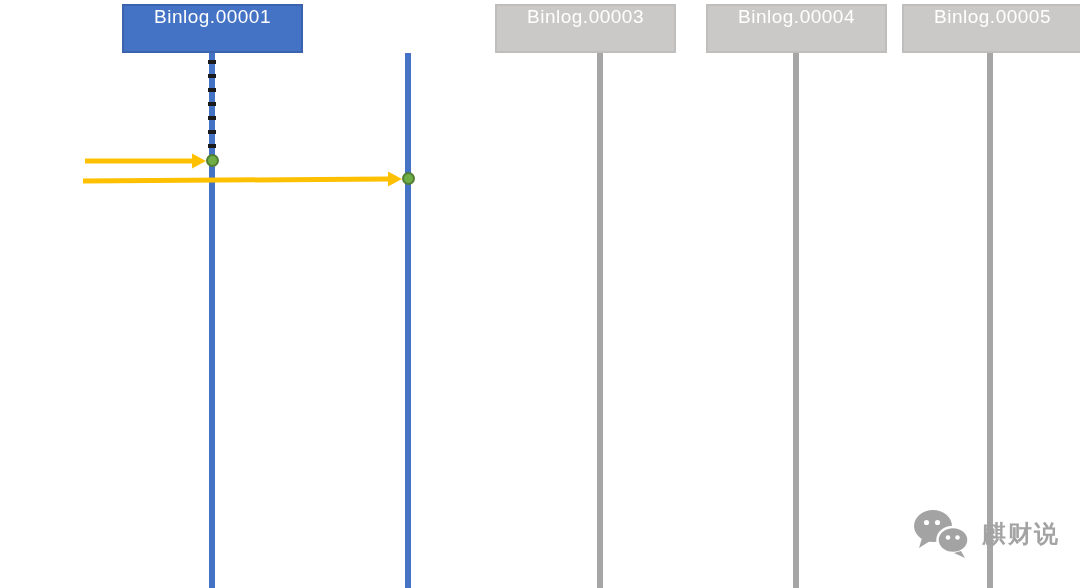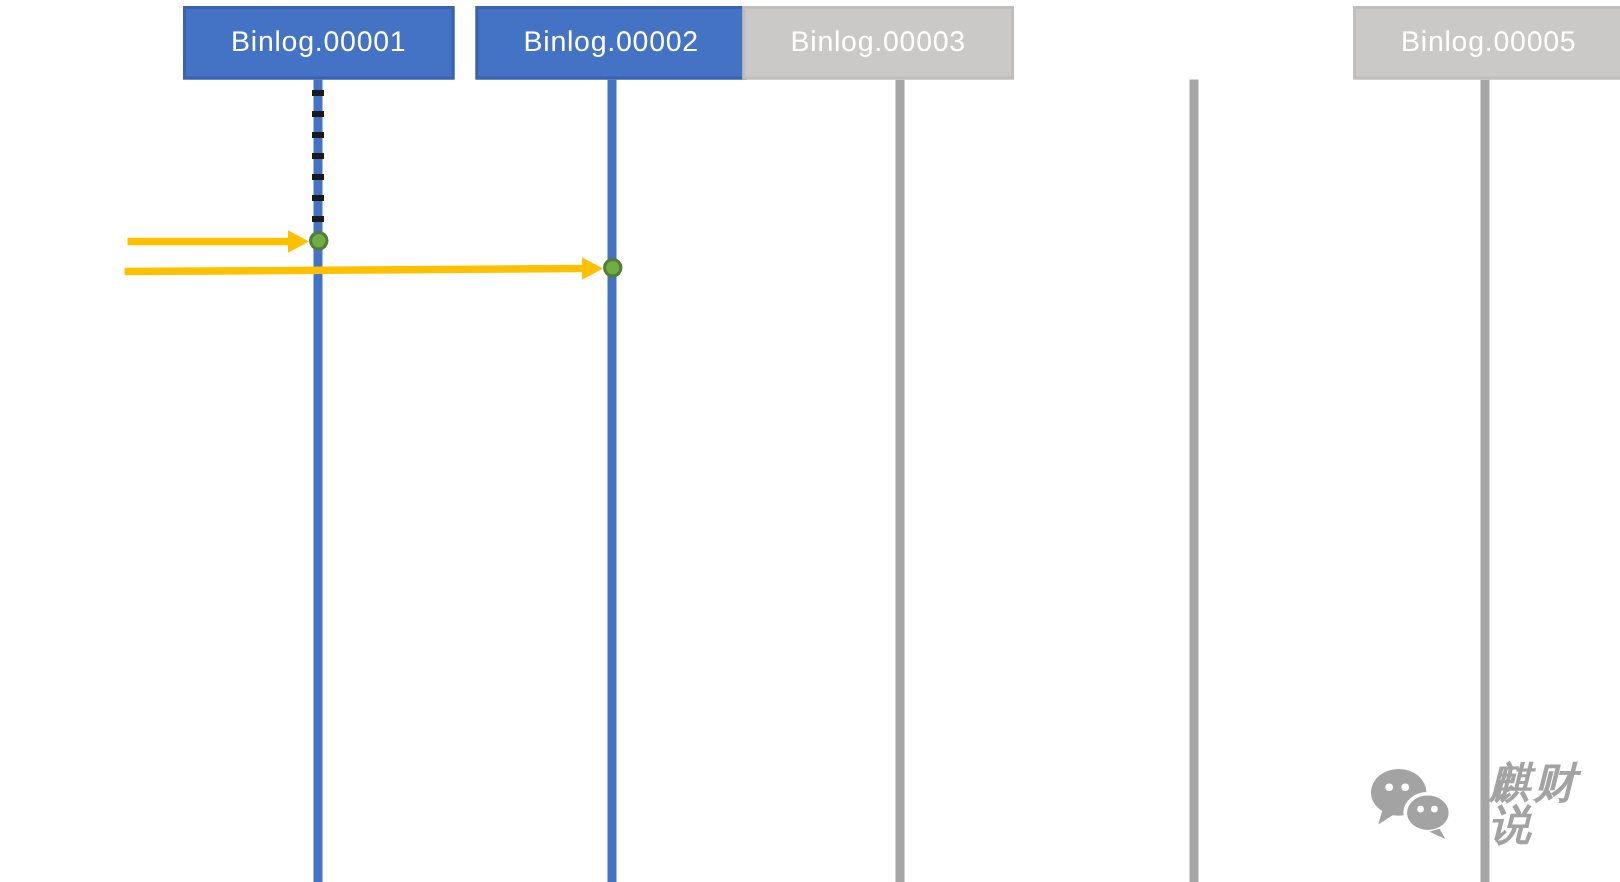--- a/index.html
+++ b/index.html
@@ -13,21 +13,20 @@
   }
 
   
   .binlog-box {
     position: absolute;
     top: 4px;
     height: 49px;
     width: 181px;
     box-sizing: border-box;
     display: flex;
-    align-items: center;
     justify-content: center;
     color: #ffffff;
     font-size: 19px;
     letter-spacing: 0.5px;
     z-index: 3;
   }
   .binlog-box.active {
     background: var(--active-box, #4472c4);
     border: 2px solid var(--active-box-border, #3a62ad);
   }
@@ -101,41 +100,40 @@
   #watermark {
     position: absolute;
     left: 912px;
     top: 508px;
     display: flex;
     align-items: center;
     z-index: 6;
   }
   #watermark .wm-text {
     color: var(--watermark, #a3a3a3);
-    font-size: 28px;
+    font-size: 24px;
     font-weight: bold;
     letter-spacing: 2px;
-    margin-left: 24px;
+    margin-left: 12px;
     line-height: 1;
-    font-style: italic;
   }
 </style>
 </head>
 <body>
 
 <div id="canvas">
 
   <div class="binlog-box active box-1">
     <span>Binlog.00001</span>
   </div>
-  <div class="binlog-box active box-2">
-    <span>Binlog.00002</span>
-  </div>
   <div class="binlog-box inactive box-3">
     <span>Binlog.00003</span>
+  </div>
+  <div class="binlog-box inactive box-4">
+    <span>Binlog.00004</span>
   </div>
   <div class="binlog-box inactive box-5">
     <span>Binlog.00005</span>
   </div>
 
   <div class="timeline active line-1"></div>
   <div class="timeline active line-2"></div>
   <div class="timeline inactive line-3"></div>
   <div class="timeline inactive line-4"></div>
   <div class="timeline inactive line-5"></div>

